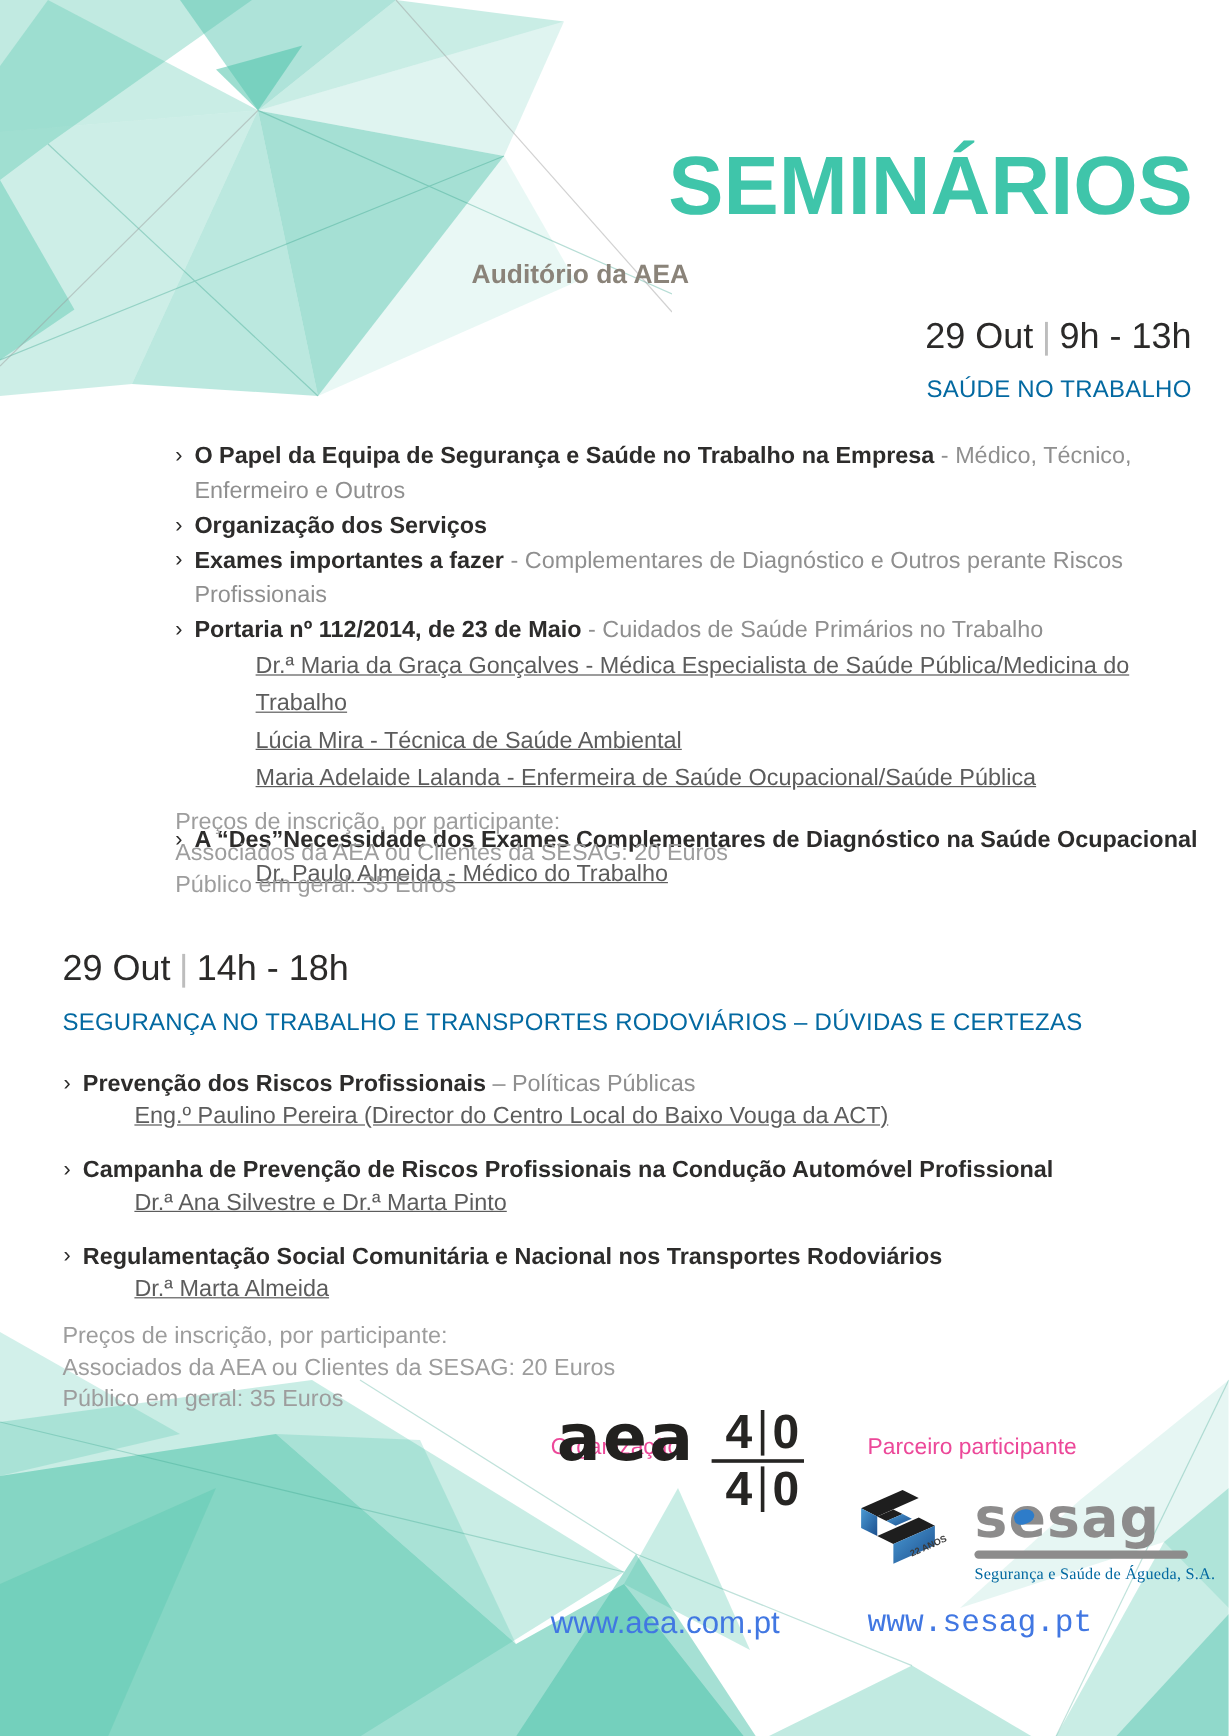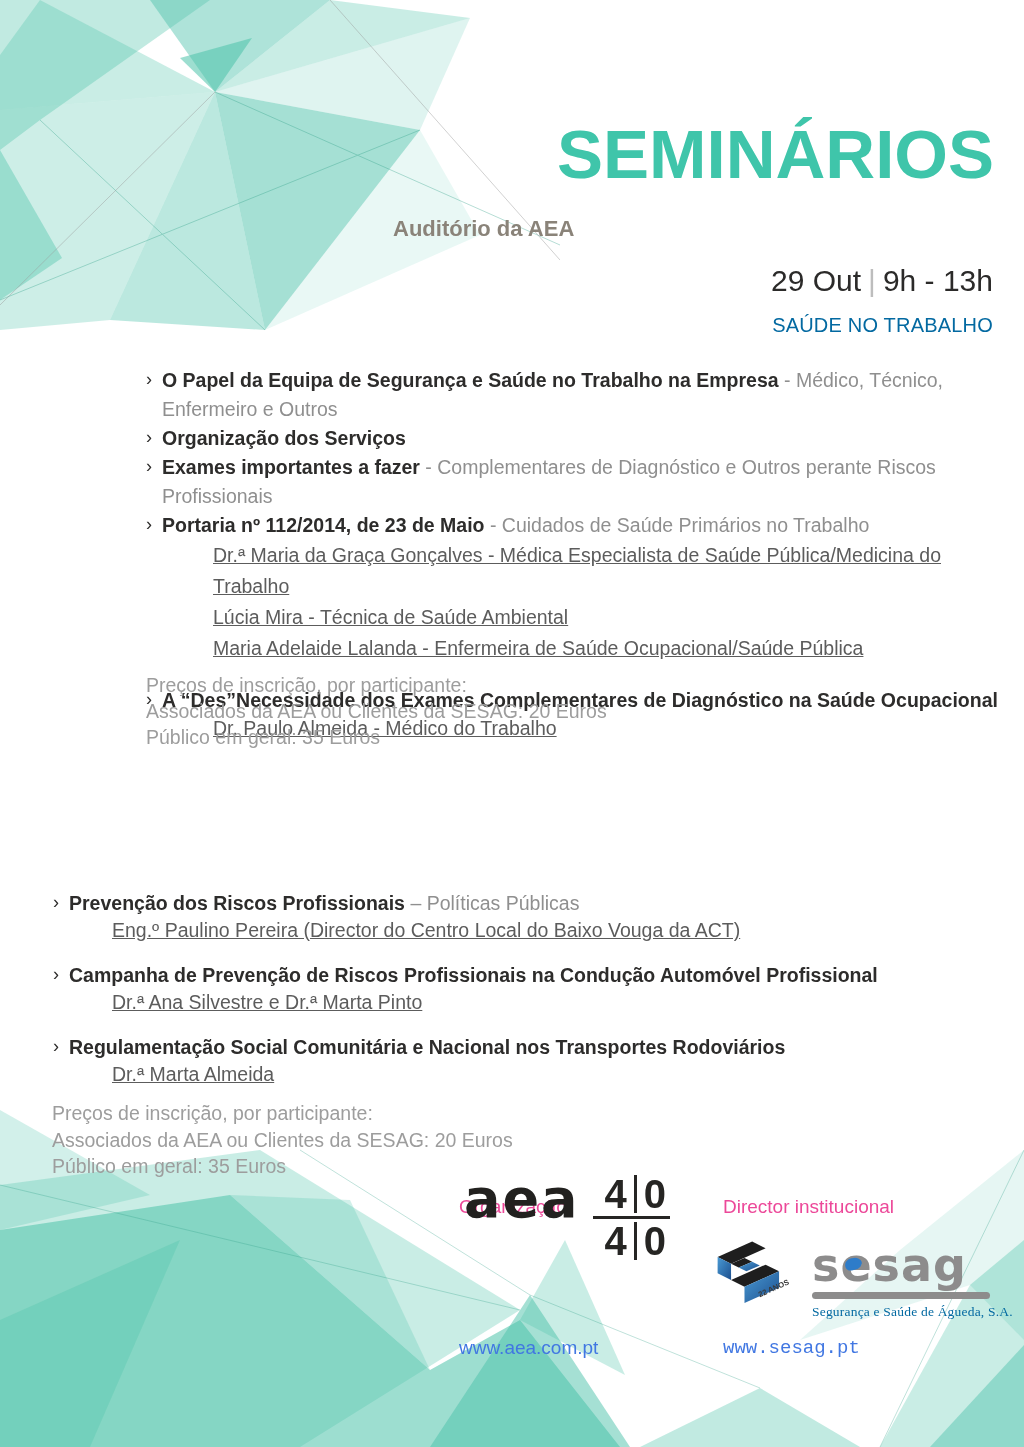--- a/index.html
+++ b/index.html
@@ -76,21 +76,21 @@
     position:relative;font-family:"DejaVu Sans",sans-serif;font-weight:700;
     font-size:46px;line-height:1;color:#8D8C8C;letter-spacing:1px;
   }
   .drop{
     position:absolute;left:33px;top:16px;width:17px;height:12px;
     background:#2E7CC9;border-radius:55% 60% 60% 45%;transform:rotate(-14deg);
   }
   .sesag-bar{height:7px;width:178px;background:#8D8C8C;border-radius:4px;margin-top:4px;}
   .sesag-tagline{font-size:13.5px;color:#0369a1;margin-top:5px;letter-spacing:.2px;font-family:Liberation Serif, serif;}
 
-  .link{position:absolute;top:1337px;font-size:19px;color:#4177E2;text-decoration:none;cursor:pointer;}
+  .link{position:absolute;top:1337px;font-size:26px;color:#4177E2;text-decoration:none;cursor:pointer;}
   #aea-link{left:459px;}
   #sesag-link{left:723px;font-family:Liberation Mono, monospace;}
 </style>
 </head>
 <body>
 
 <div class="poster abs" style="inset:0;">
 
   <svg id="mesh-top" viewBox="0 0 560 360">
     <g fill="#4CC2AA">
@@ -174,20 +174,26 @@
           <div class="speaker">Dr. Paulo Almeida - Médico do Trabalho</div>
         </div>
       </div>
     </div>
   <div id="s1pricing" class="pricing">
       <div class="price-line">Preços de inscrição, por participante:</div>
       <div class="price-line">Associados da AEA ou Clientes da SESAG: 20 Euros</div>
       <div class="price-line">Público em geral: 35 Euros</div>
     </div>
 
+  <section class="s2hdr">
+    <div class="date-line">
+      <span>29 Out</span><span class="pipe">|</span><span>14h - 18h</span>
+    </div>
+    <div class="session-title">SEGURANÇA NO TRABALHO E TRANSPORTES RODOVIÁRIOS – DÚVIDAS E CERTEZAS</div>
+  </section>
 
   <div id="s2items" class="items s2">
       <div class="item">
         <div class="item-line"><span class="bullet">›</span><span class="it-title">Prevenção dos Riscos Profissionais</span><span class="it-detail"> – Políticas Públicas</span></div>
         <div class="speakers">
           <div class="speaker">Eng.º Paulino Pereira (Director do Centro Local do Baixo Vouga da ACT)</div>
         </div>
       </div>
       <div class="item">
         <div class="item-line"><span class="bullet">›</span><span class="it-title">Campanha de Prevenção de Riscos Profissionais na Condução Automóvel Profissional</span></div>
@@ -202,21 +208,21 @@
         </div>
       </div>
     </div>
   <div id="s2pricing" class="pricing">
       <div class="price-line">Preços de inscrição, por participante:</div>
       <div class="price-line">Associados da AEA ou Clientes da SESAG: 20 Euros</div>
       <div class="price-line">Público em geral: 35 Euros</div>
     </div>
 
   <div id="org-label" class="col-label">Organização</div>
-  <div id="partner-label" class="col-label">Director institucional</div>
+  <div id="partner-label" class="col-label">Parceiro participante</div>
 
   <div class="aea">
     <span class="aea-word">aea</span>
     <div class="frac">
       <div class="frow top">
         <span class="digit">4</span>
         <span class="digit right">0</span>
       </div>
       <div class="frow">
         <span class="digit">4</span>

